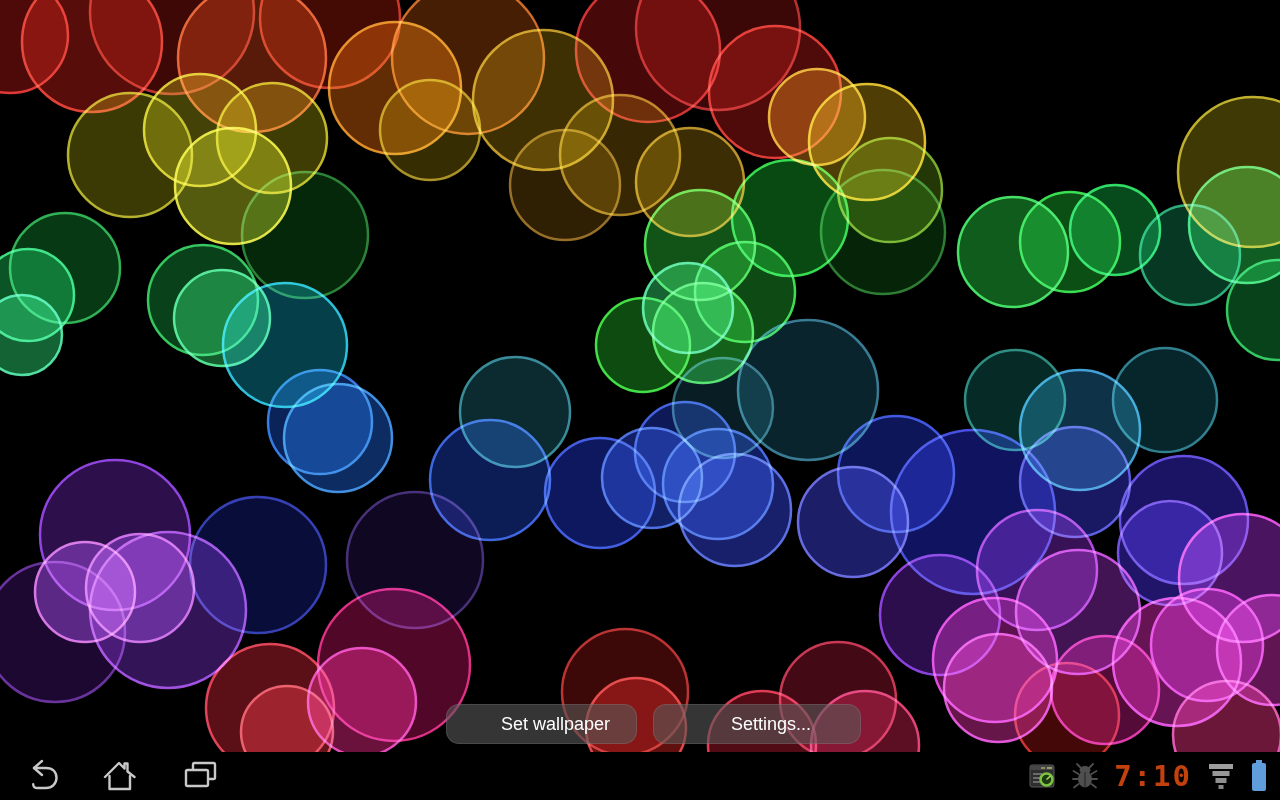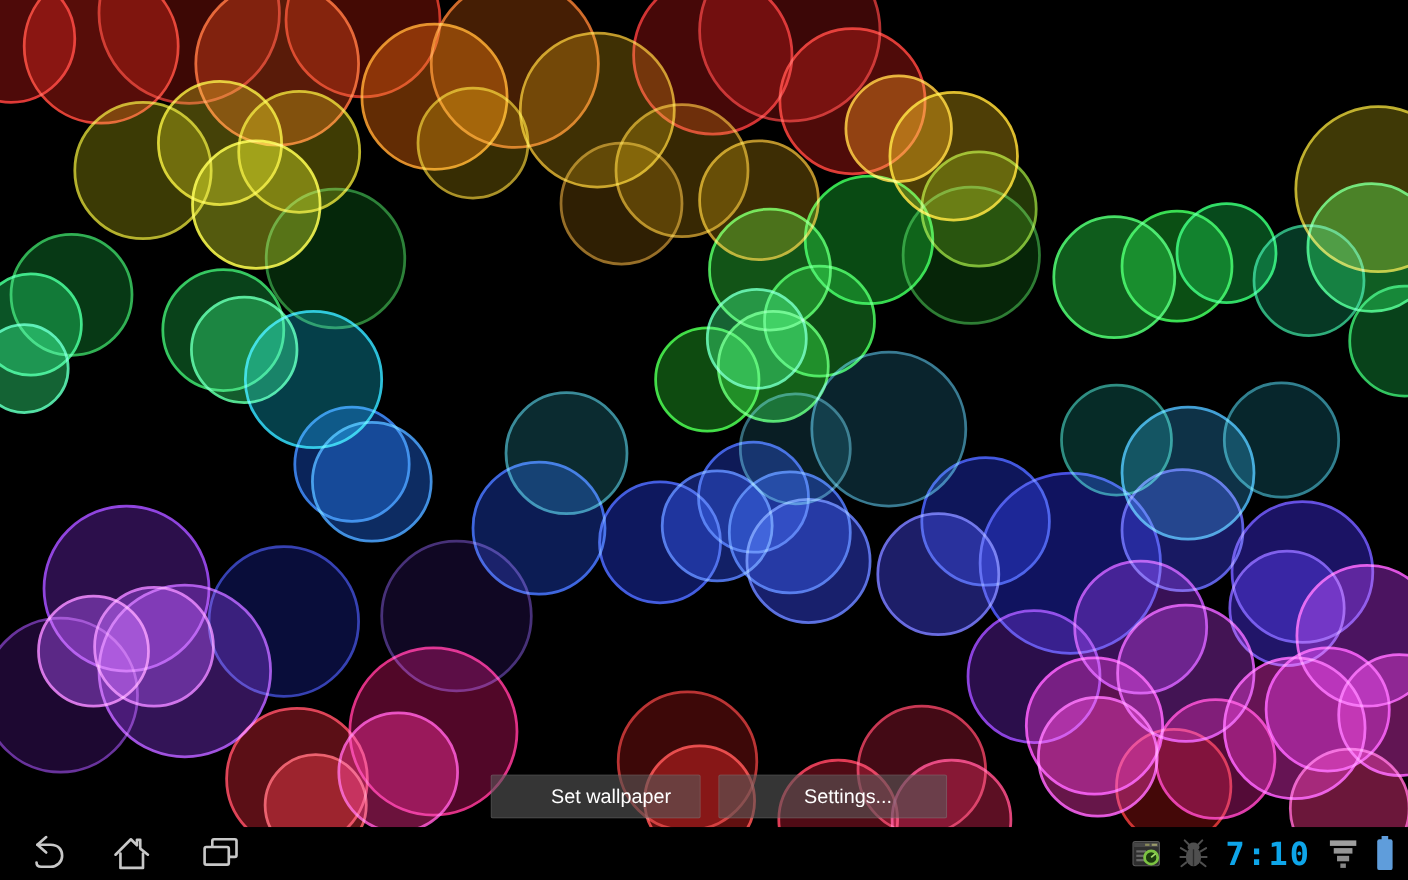--- a/index.html
+++ b/index.html
@@ -5,33 +5,33 @@
   html,body{margin:0;padding:0;background:#000;}
   .screen{position:relative;width:1280px;height:800px;background:#000;overflow:hidden;
           font-family:"Liberation Sans",sans-serif;}
   
   .wallpaper{position:absolute;top:0;left:0;width:1280px;height:752px;background:#000;}
   .wallpaper svg{display:block;}
   .wallpaper circle{mix-blend-mode:screen;}
   
   .preview-buttons{position:absolute;top:704px;left:0;width:1280px;height:40px;}
   .pv-btn{position:absolute;top:0;height:40px;display:flex;align-items:center;justify-content:center;
-          background:rgba(88,88,88,0.60);border:1px solid rgba(255,255,255,0.10);border-radius:2px;
+          background:rgba(88,88,88,0.60);border:1px solid rgba(255,255,255,0.10);border-radius:13px;
           color:#ffffff;font-size:18px;cursor:pointer;box-sizing:border-box;padding-left:28px;}
   .pv-btn-set{left:446px;width:191px;}
   .pv-btn-settings{left:653px;width:208px;}
   
   .system-bar{position:absolute;left:0;bottom:0;width:1280px;height:48px;background:#000;
               display:flex;align-items:center;justify-content:space-between;}
   .nav-keys{display:flex;align-items:center;height:48px;padding-left:20px;}
   .nav-key{width:40px;height:48px;display:flex;align-items:center;justify-content:center;margin-right:40px;cursor:pointer;}
   .status-area{display:flex;align-items:center;height:48px;padding-right:12px;cursor:pointer;}
   .status-area > *{margin-left:16px;}
   .clock{font-family:"DejaVu Sans Mono",monospace;font-weight:bold;font-size:29px;
-         color:#0ea5e9;letter-spacing:2px;line-height:48px;}
+         color:#c2410c;letter-spacing:2px;line-height:48px;}
 </style>
 </head>
 <body>
 
 <div class="screen">
 
   <div class="wallpaper">
     <svg width="1280" height="752" viewBox="0 0 1280 752">
         <circle cx="10" cy="35" r="58" fill="#9c1412" fill-opacity="0.5" stroke="rgb(255,67,64)" stroke-opacity="0.85" stroke-width="2.5"></circle>
         <circle cx="92" cy="42" r="70" fill="#ad1a12" fill-opacity="0.5" stroke="rgb(255,76,64)" stroke-opacity="0.85" stroke-width="2.5"></circle>

